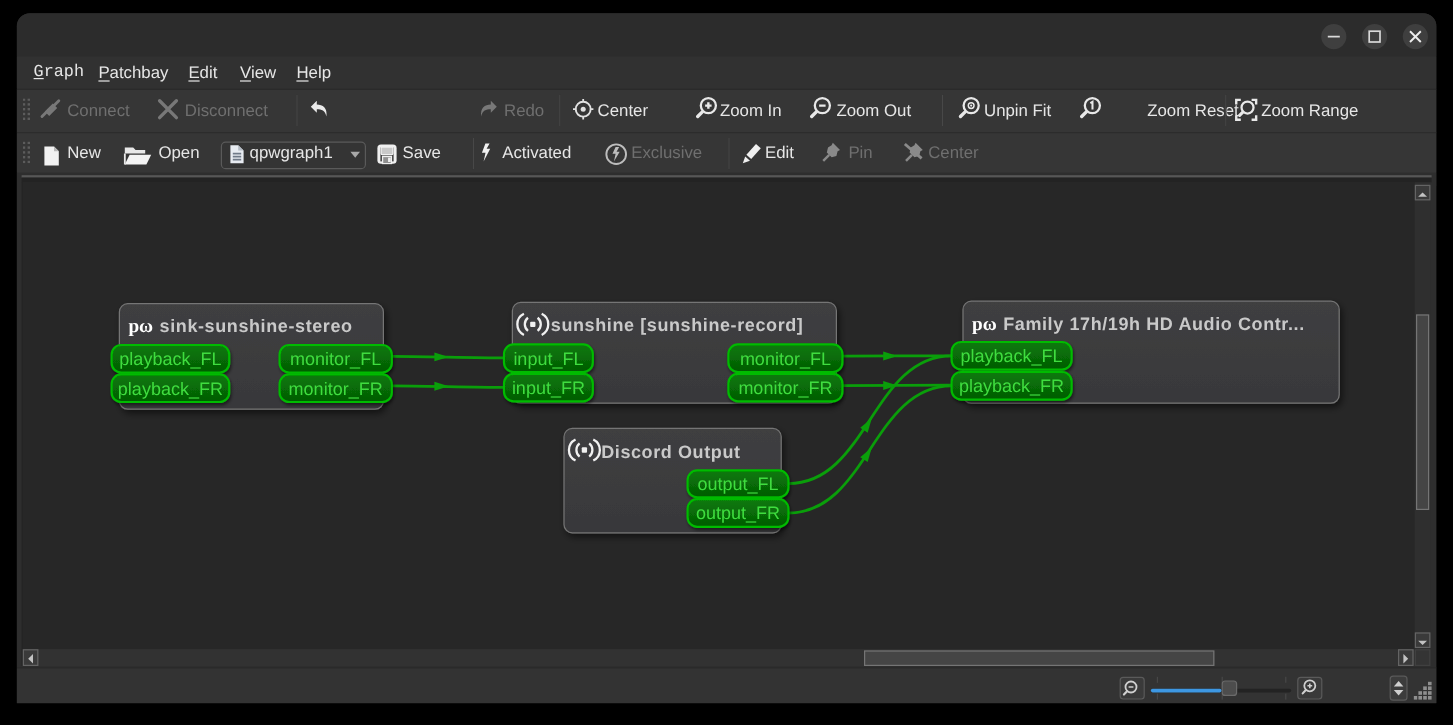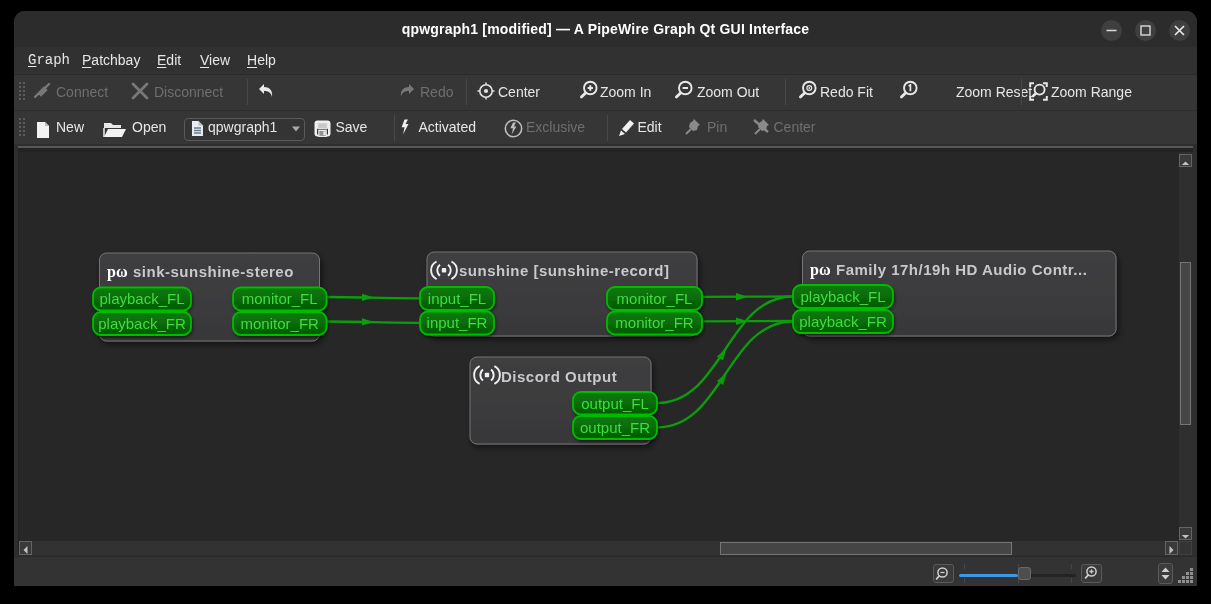--- a/index.html
+++ b/index.html
@@ -33,21 +33,20 @@
   #corner { left:1165px; top:530px; width:13px; height:14px; background:#343434; border:1px solid #404040; }
   .sbtn { background:#3a3a3a; border:1px solid #646464; }
   .sthumb { background:#454545; border:1px solid #757575; }
   
   #statusbar { left:0; top:545px; width:1183px; height:30px; background:#333333; border-top:1px solid #2a2a2a; }
 </style>
 </head>
 <body>
 <div id="win">
   <div class="abs" id="titlebar"></div>
-  <div class="abs" id="title">qpwgraph1 [modified] — A PipeWire Graph Qt GUI Interface</div>
   <div class="abs winbtn" style="left:1086.5px;"><svg width="21" height="21">
         <path d="M5.5 10.5h10" stroke="#dadada" stroke-width="1.6"></path>
       </svg></div>
   <div class="abs winbtn" style="left:1121px;"><svg width="21" height="21">
         <rect x="6" y="6" width="9" height="9" fill="none" stroke="#dadada" stroke-width="1.4"></rect>
       </svg></div>
   <div class="abs winbtn" style="left:1154.5px;"><svg width="21" height="21">
         <path d="M6 6l9 9M15 6l-9 9" stroke="#ececec" stroke-width="1.6"></path>
       </svg></div>
 
@@ -109,21 +108,21 @@
     <path d="M7.3,13.2 L3.4,17.1" stroke="#e8e8e8" stroke-width="2.8" stroke-linecap="round"></path>
     </svg>
   <div class="abs tbtext" style="left:683px;top:64px;height:34px;line-height:34px;">Zoom Out</div>
   <div class="abs tsep" style="left:771px;top:68px;height:26px;"></div>
   <svg class="abs" style="left:783px;top:69px" width="20" height="22" viewBox="0 0 20 22">
     <circle cx="12.3" cy="8" r="6.3" fill="none" stroke="#e8e8e8" stroke-width="1.9"></circle>
     <circle cx="12.3" cy="8" r="2.4" fill="none" stroke="#e8e8e8" stroke-width="1.2"></circle>
     <circle cx="12.3" cy="8" r="0.9" fill="#e8e8e8"></circle>
     <path d="M7.3,13.2 L3.4,17.1" stroke="#e8e8e8" stroke-width="2.8" stroke-linecap="round"></path>
     </svg>
-  <div class="abs tbtext" style="left:806px;top:64px;height:34px;line-height:34px;">Redo Fit</div>
+  <div class="abs tbtext" style="left:806px;top:64px;height:34px;line-height:34px;">Unpin Fit</div>
   <svg class="abs" style="left:884px;top:69px" width="20" height="22" viewBox="0 0 20 22">
     <circle cx="12.3" cy="8" r="6.3" fill="none" stroke="#e8e8e8" stroke-width="1.9"></circle>
     <path d="M10.6,6 L12.4,4.9 L12.4,11.2" stroke="#e8e8e8" stroke-width="1.7" fill="none"></path>
     <path d="M7.3,13.2 L3.4,17.1" stroke="#e8e8e8" stroke-width="2.8" stroke-linecap="round"></path>
     </svg>
   <div class="abs tbtext" style="left:908px;top:64px;height:34px;line-height:34px;margin-left:34px;">Zoom Reset</div>
   <div class="abs tsep" style="left:1007px;top:68px;height:26px;"></div>
   <svg class="abs" style="left:1014px;top:70px" width="21" height="21" viewBox="0 0 21 21">
     <path d="M2.2,6 L2.2,2.2 L6,2.2 M15,2.2 L18.8,2.2 L18.8,6 M18.8,15 L18.8,18.8 L15,18.8 M6,18.8 L2.2,18.8 L2.2,15" stroke="#e8e8e8" stroke-width="2" fill="none"></path>
     <circle cx="11.6" cy="8.6" r="5" fill="none" stroke="#e8e8e8" stroke-width="1.9"></circle>

